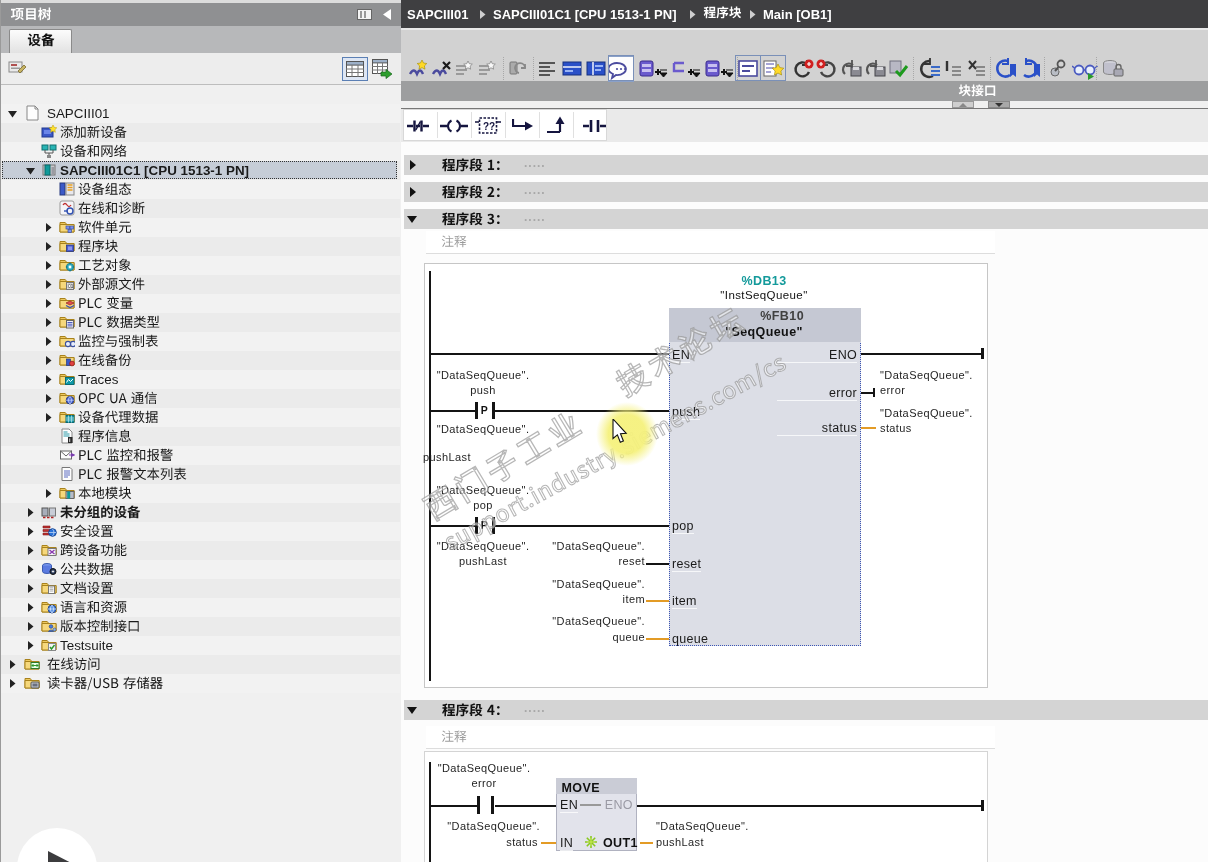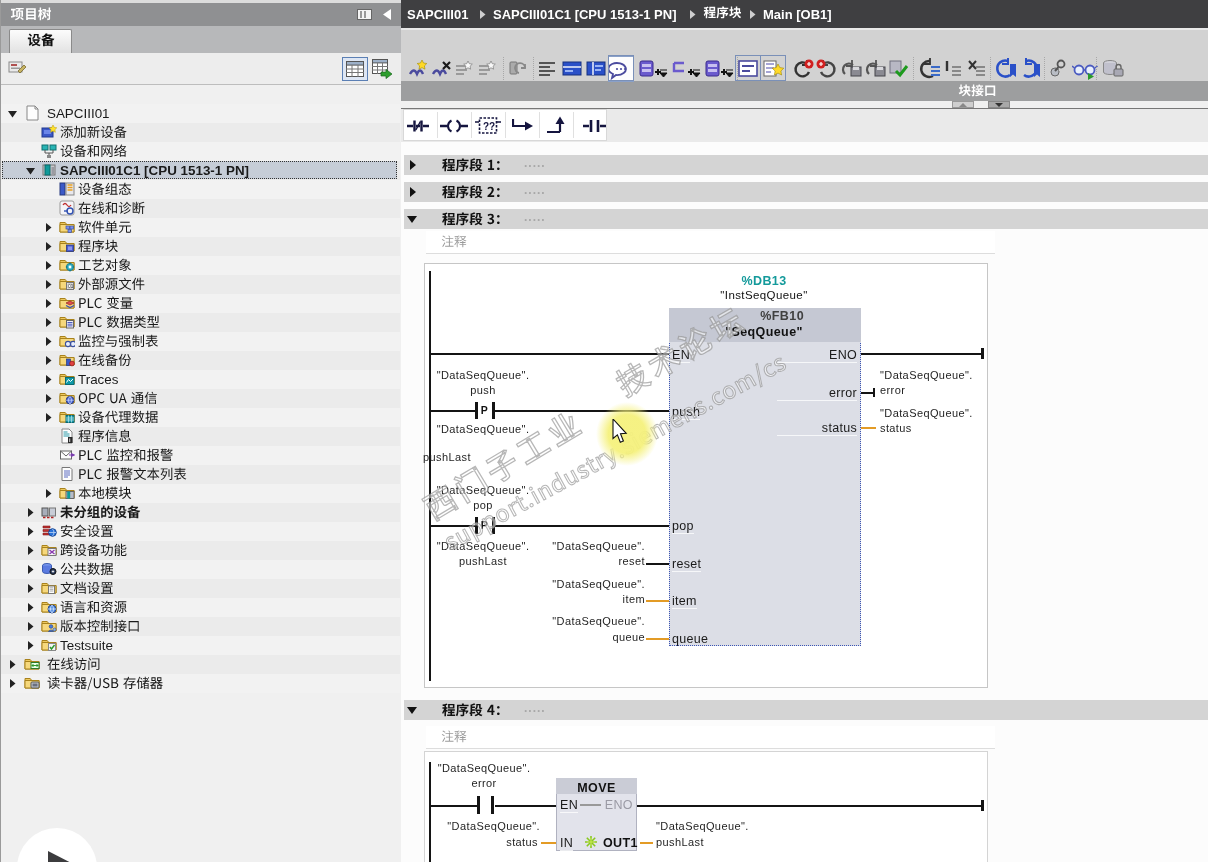--- a/index.html
+++ b/index.html
@@ -723,21 +723,21 @@
     <div class="abs" style="left:880px;top:422px;font:normal 11px 'Liberation Sans',sans-serif;color:#1f1f1f;letter-spacing:0.4px;white-space:nowrap">status</div>
     <div class="abs" style="left:428.8px;top:762px;width:2.6px;height:101px;background:#141414"></div>
     <div class="abs" style="left:431px;top:804.5px;width:46px;height:2px;background:#141414"></div>
     <div class="abs" style="left:494.5px;top:804.5px;width:61.5px;height:2px;background:#141414"></div>
     <div class="abs" style="left:476.5px;top:795.5px;width:3px;height:18px;background:#141414"></div>
     <div class="abs" style="left:491px;top:795.5px;width:3px;height:18px;background:#141414"></div>
     <div class="abs" style="left:424.0px;width:120px;text-align:center;top:762px;font:normal 11px 'Liberation Sans',sans-serif;color:#1f1f1f;letter-spacing:0.4px;white-space:nowrap">"DataSeqQueue".</div>
     <div class="abs" style="left:424.0px;width:120px;text-align:center;top:776.5px;font:normal 11px 'Liberation Sans',sans-serif;color:#1f1f1f;letter-spacing:0.4px;white-space:nowrap">error</div>
     <div class="abs" style="left:556px;top:778px;width:81px;height:73px;background:#e2e3eb;border:1px solid #b0b2c0"></div>
     <div class="abs" style="left:556px;top:778px;width:81px;height:16px;background:#caccd6"></div>
-    <div class="abs" style="left:561.5px;width:70px;text-align:center;top:780.5px;font:bold 12.5px 'Liberation Sans',sans-serif;color:#111;letter-spacing:0.4px;white-space:nowrap">MOVE</div>
+    <div class="abs" style="left:561.5px;width:70px;top:780.5px;font:bold 12.5px 'Liberation Sans',sans-serif;color:#111;letter-spacing:0.4px;white-space:nowrap">MOVE</div>
     <div class="abs" style="left:560px;top:798px;font:12.5px 'Liberation Sans',sans-serif;color:#1a1a1a;letter-spacing:0.3px;white-space:nowrap;border-bottom:1px solid rgba(255,255,255,0.75)">EN</div>
     <div class="abs" style="left:580px;top:804px;width:21px;height:1.5px;background:#999"></div>
     <div class="abs" style="left:593px;width:40px;text-align:right;top:798px;font:normal 12.5px 'Liberation Sans',sans-serif;color:#9a9aa4;letter-spacing:0.4px;white-space:nowrap">ENO</div>
     <div class="abs" style="left:560px;top:836px;font:12.5px 'Liberation Sans',sans-serif;color:#1a1a1a;letter-spacing:0.3px;white-space:nowrap;border-bottom:1px solid rgba(255,255,255,0.75)">IN</div>
     <svg class="abs" style="left:585px;top:836px" width="12" height="12">
       <path d="M6,0 v12 M0,6 h12 M1.8,1.8 l8.4,8.4 M10.2,1.8 l-8.4,8.4" stroke="#8ac820" stroke-width="1.6"></path>
       <path d="M6,2 v8 M2,6 h8" stroke="#d8f060" stroke-width="0.8"></path>
     </svg>
     <div class="abs" style="left:603px;top:836px;font:bold 12.5px 'Liberation Sans',sans-serif;color:#111;letter-spacing:0.4px;white-space:nowrap">OUT1</div>
     <div class="abs" style="left:637px;top:804.5px;width:344px;height:2px;background:#141414"></div>

